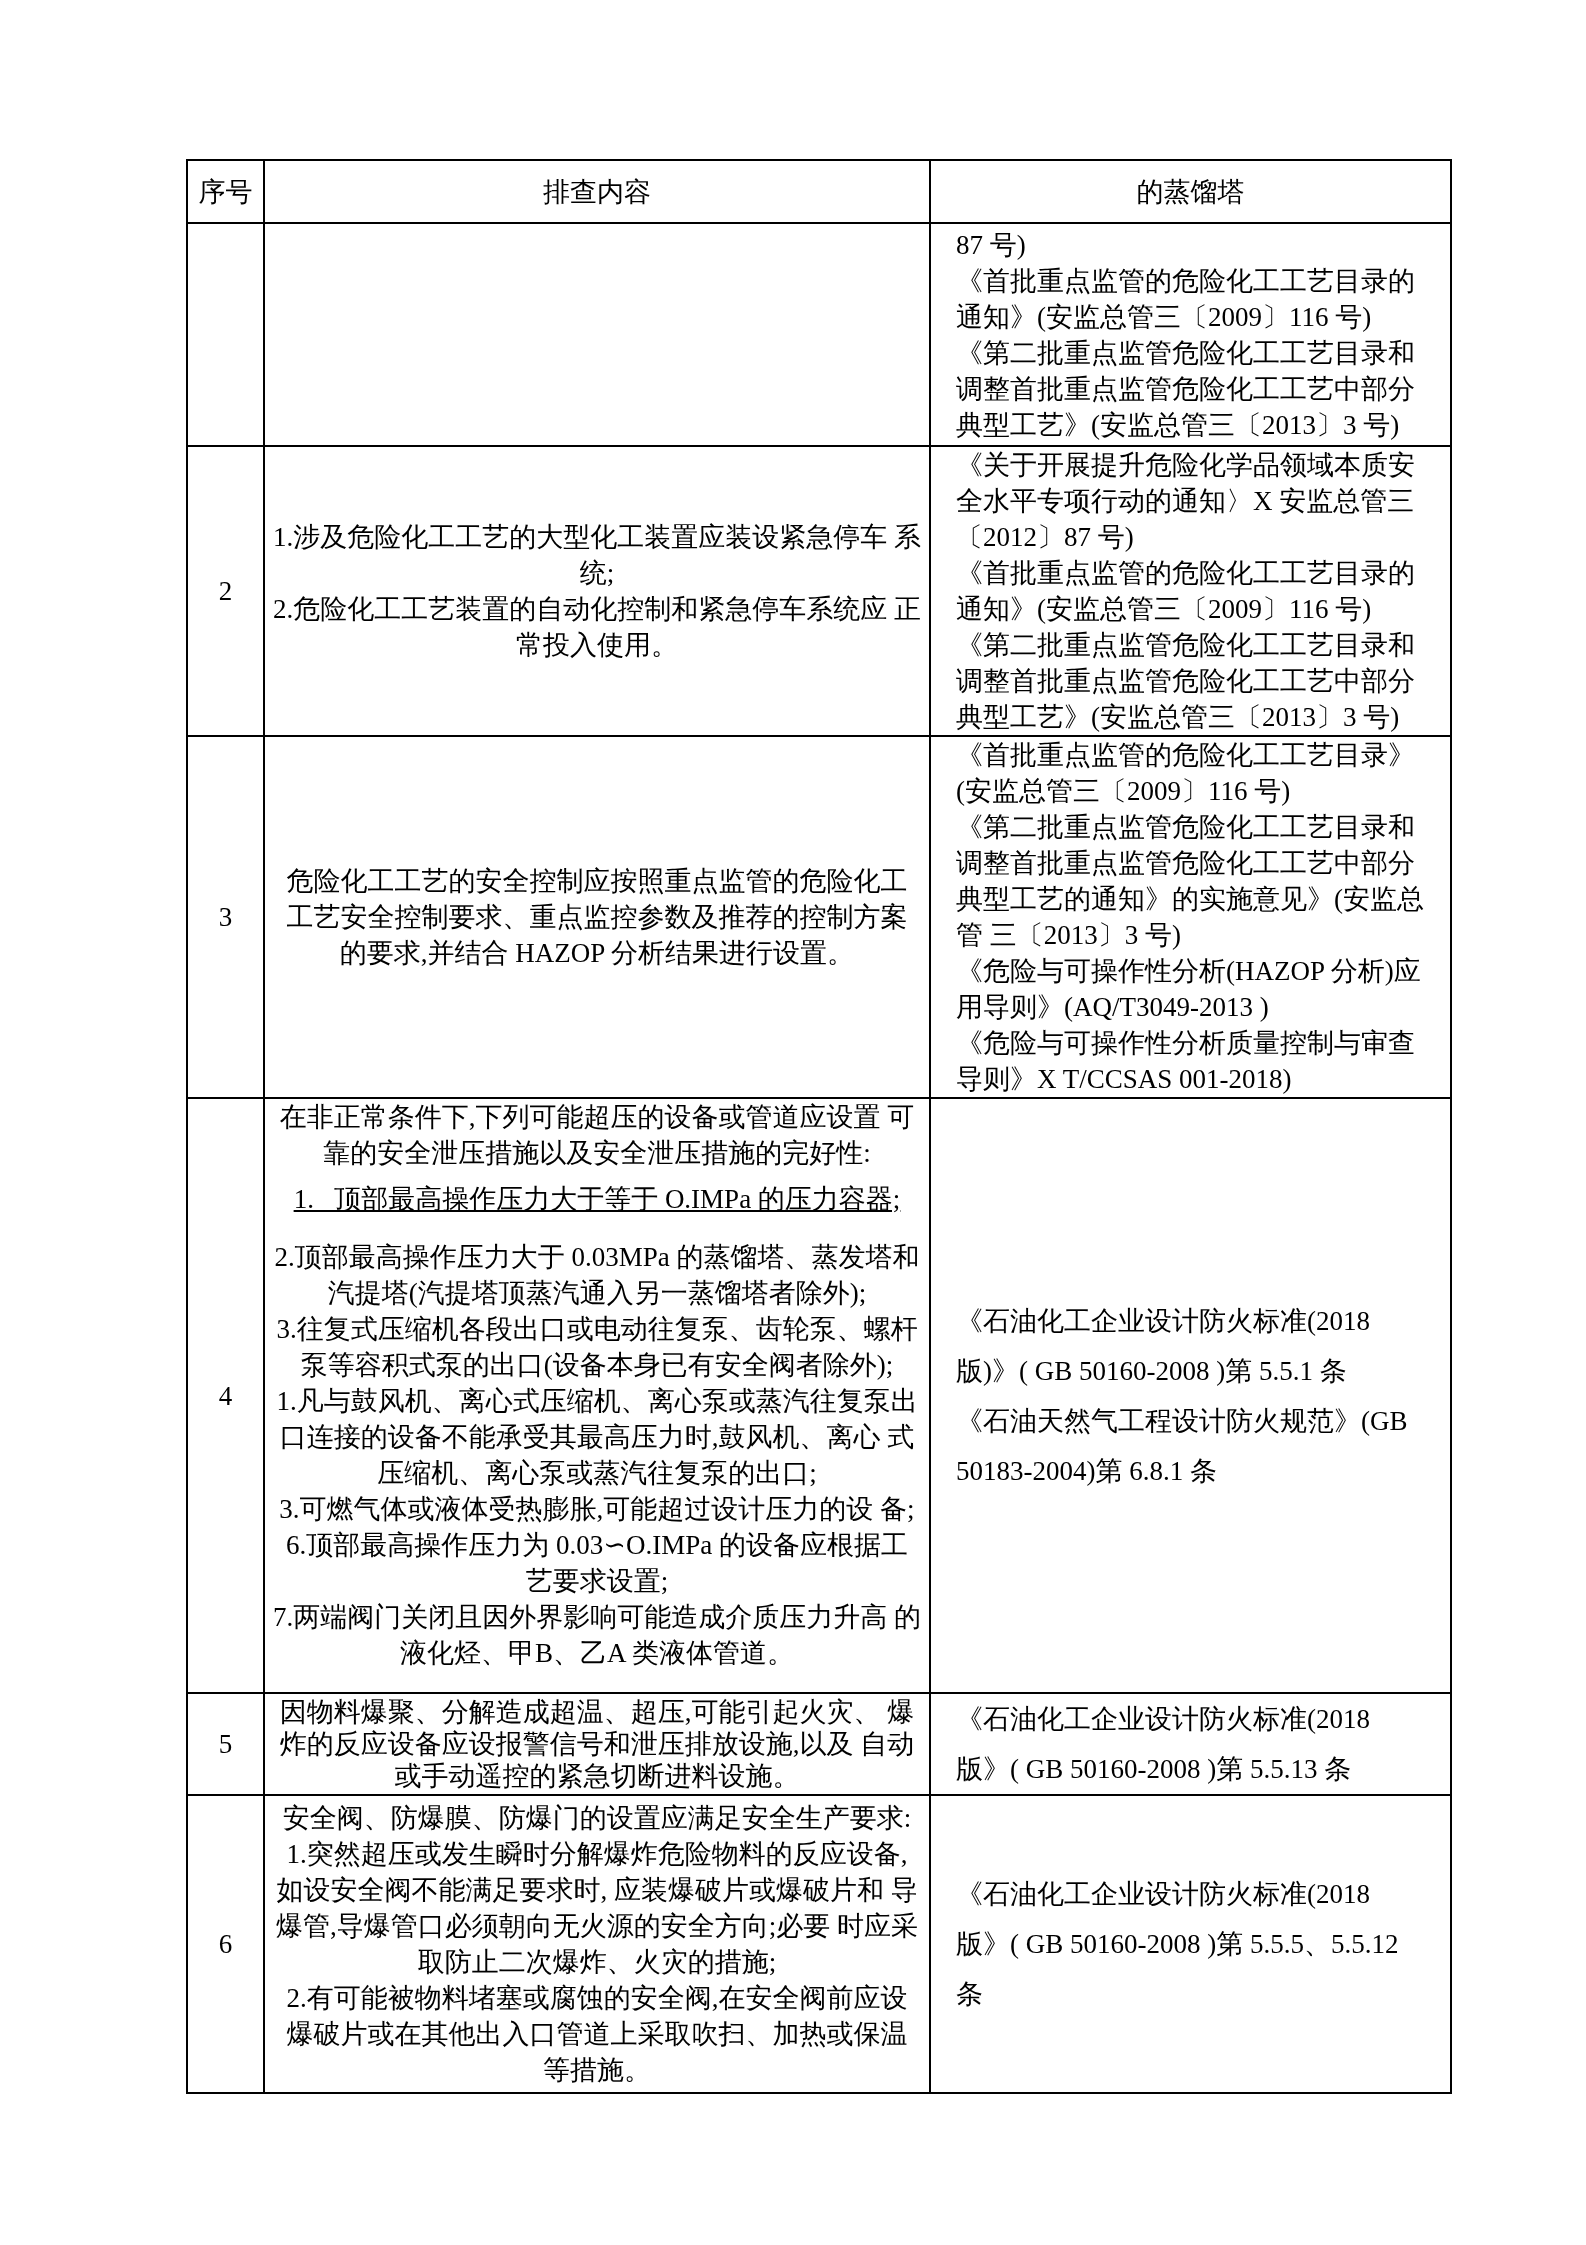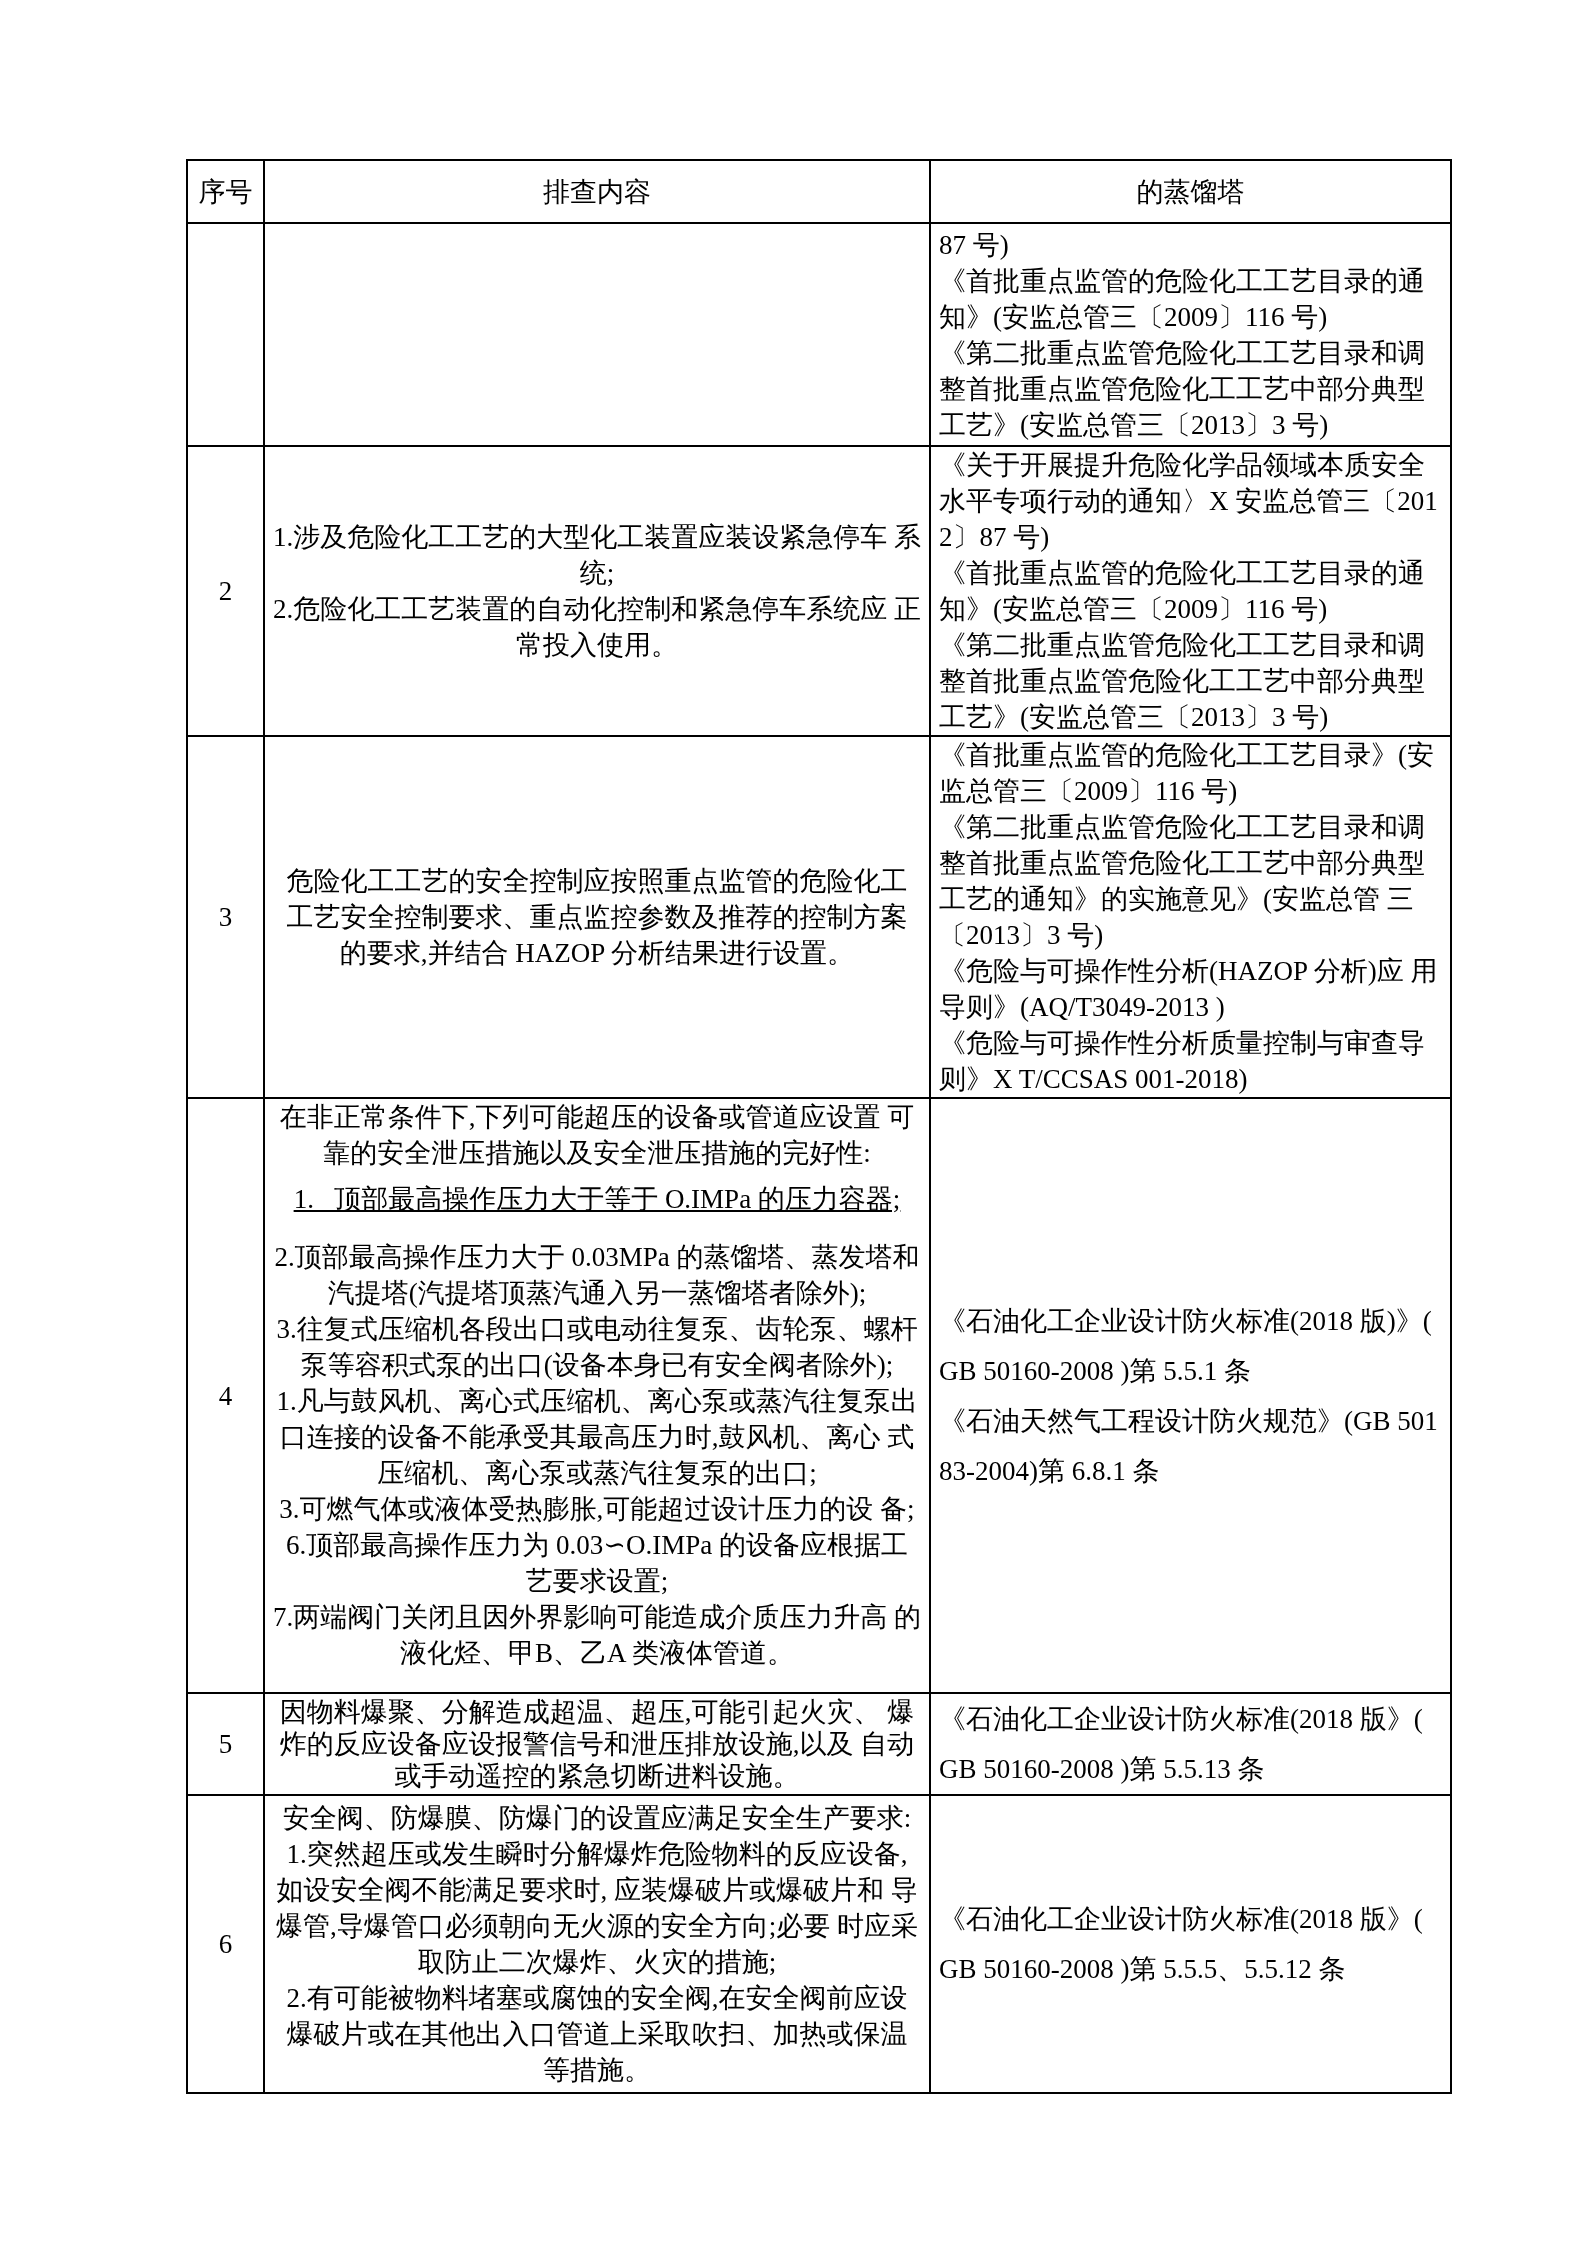--- a/index.html
+++ b/index.html
@@ -25,21 +25,21 @@
     border: 2px solid #000;
     font-weight: normal;
     font-size: 27px;
     line-height: 36px;
     overflow: hidden;
   }
   thead tr { height: 63px; }
   thead th { text-align: center; vertical-align: middle; padding: 8px; }
   td.col-index { text-align: center; vertical-align: middle; padding: 0; }
   td.col-content { vertical-align: middle; padding: 0 8px; text-align: center; }
-  td.col-basis { vertical-align: middle; padding: 0 8px; }
+  td.col-basis { vertical-align: middle; padding: 0 25px; }
   p { margin: 0; white-space: pre-wrap; word-break: break-all; }
 
   
   tbody tr:nth-child(1) { height: 223px; }
   tbody tr:nth-child(2) { height: 288px; }
   tbody tr:nth-child(3) { height: 360px; }
   tbody tr:nth-child(4) { height: 595px; }
   tbody tr:nth-child(5) { height: 99px; }
   tbody tr:nth-child(6) { height: 298px; }
 

